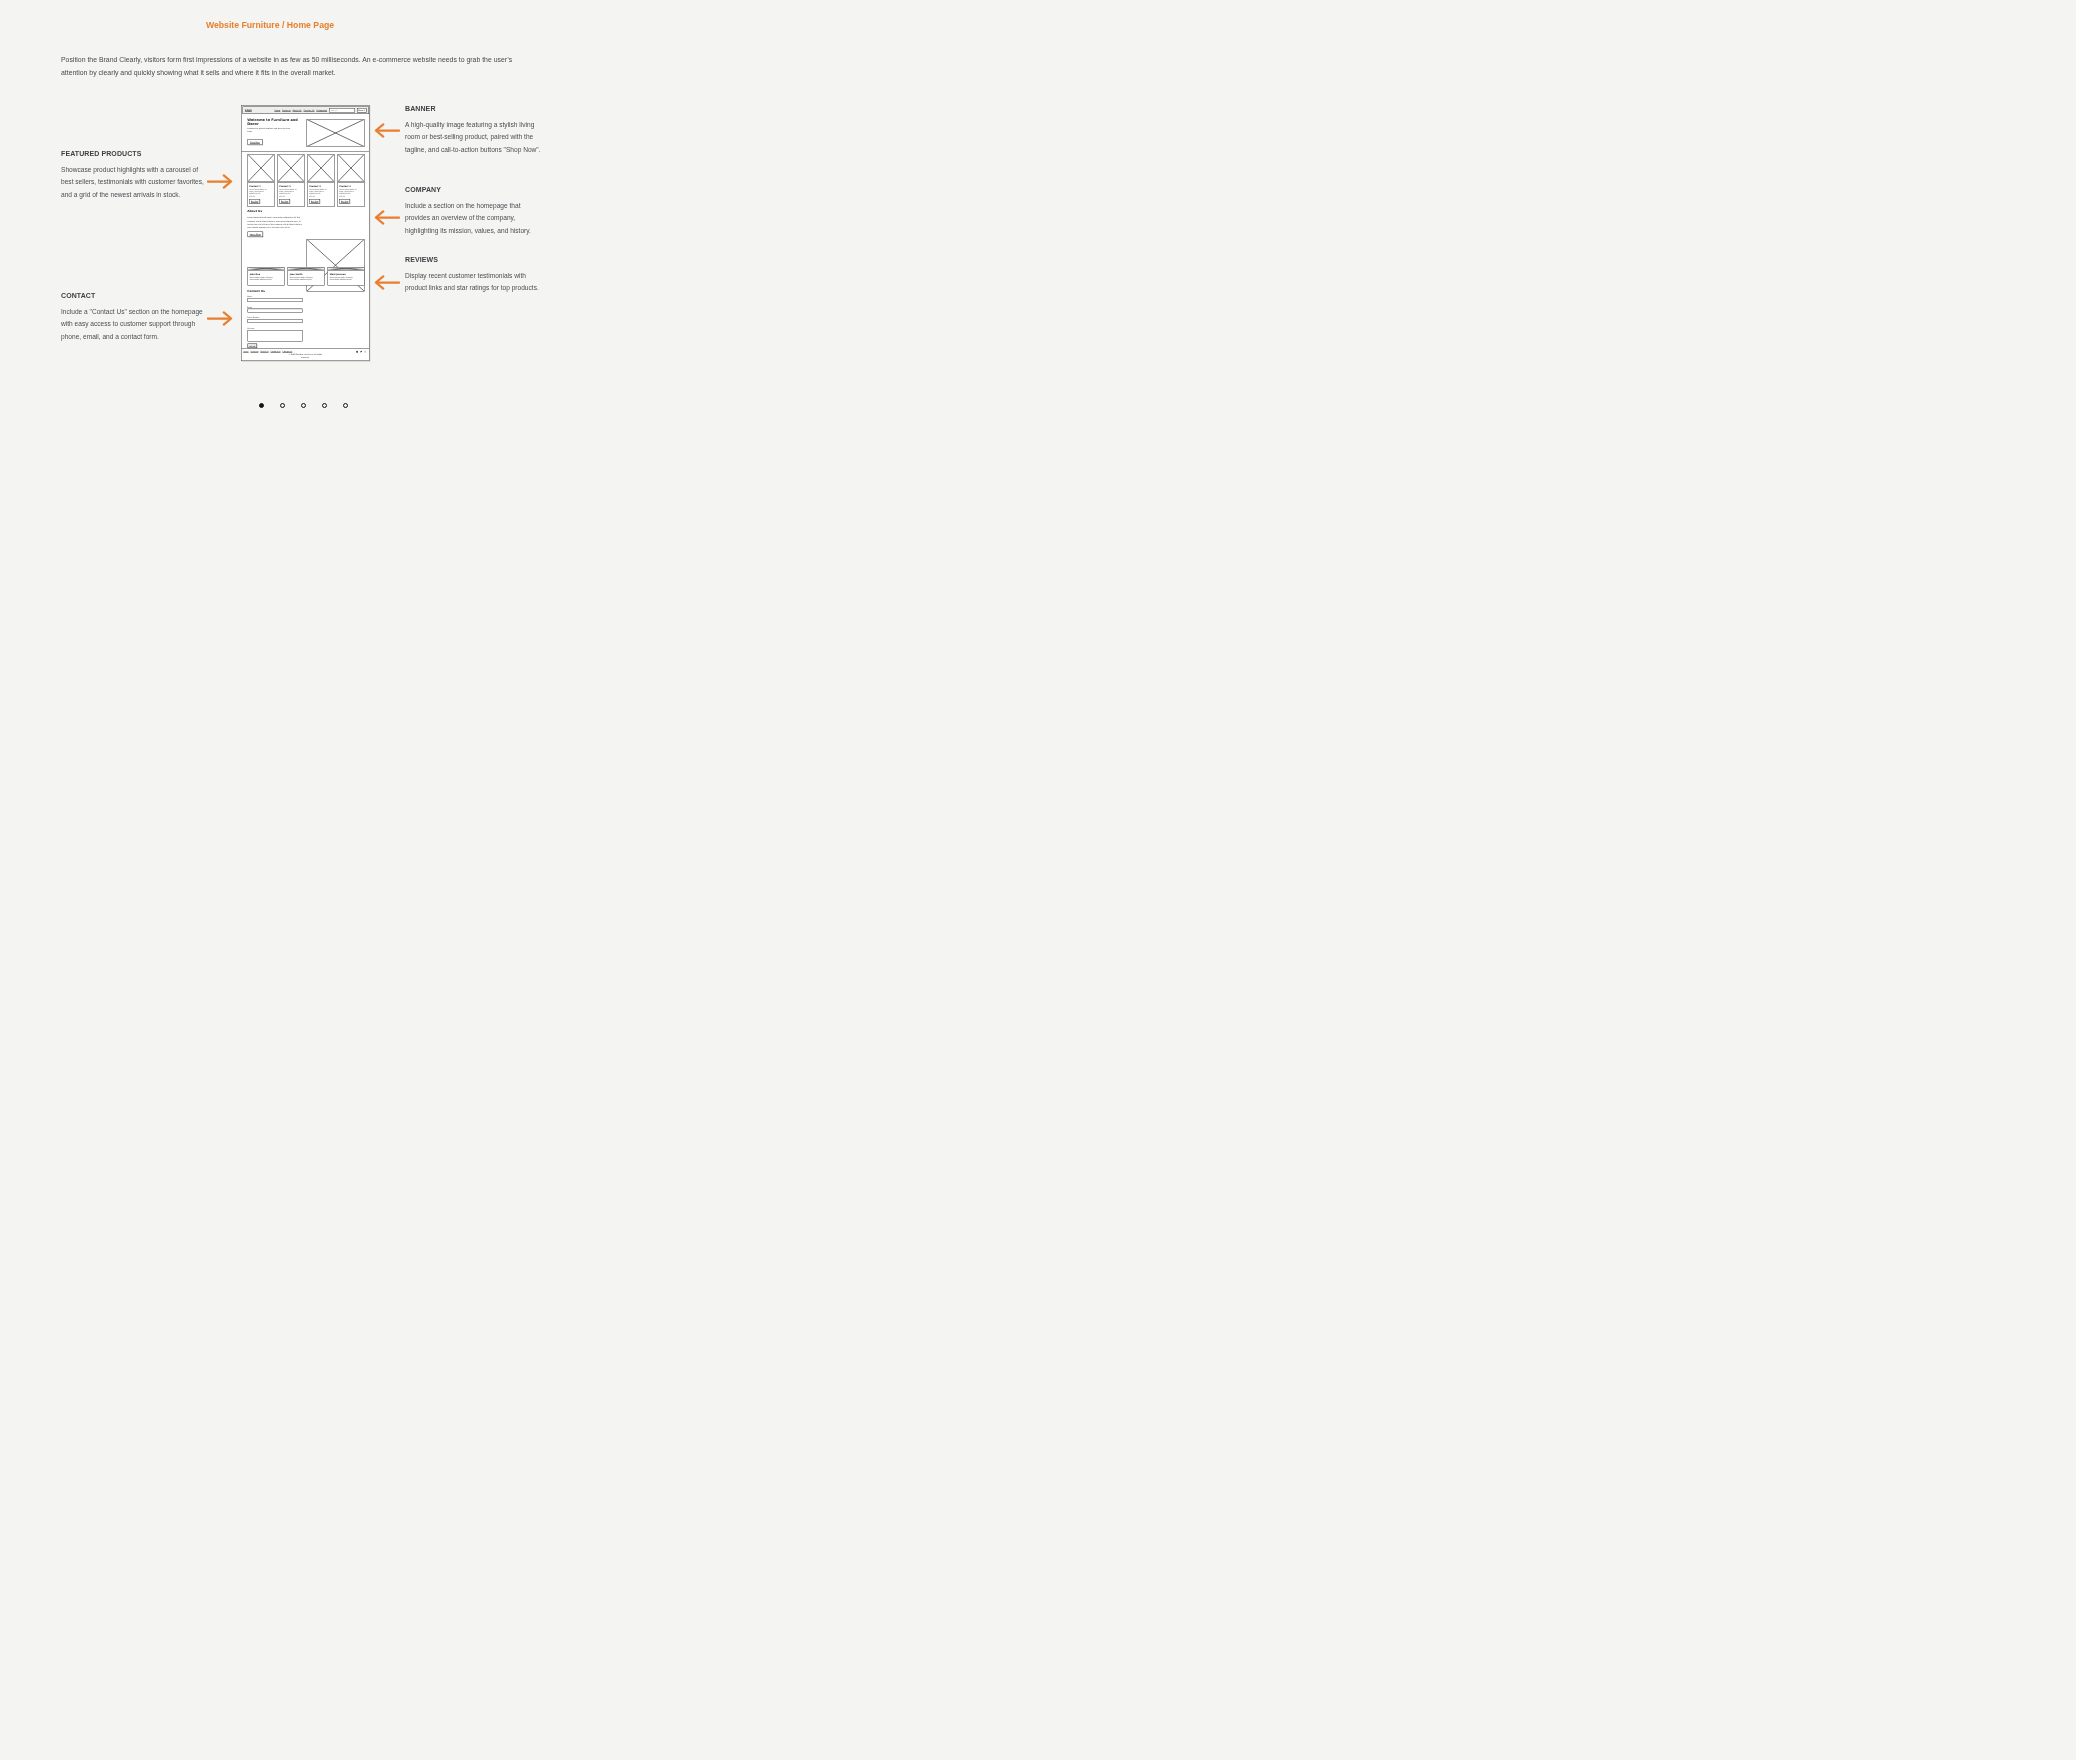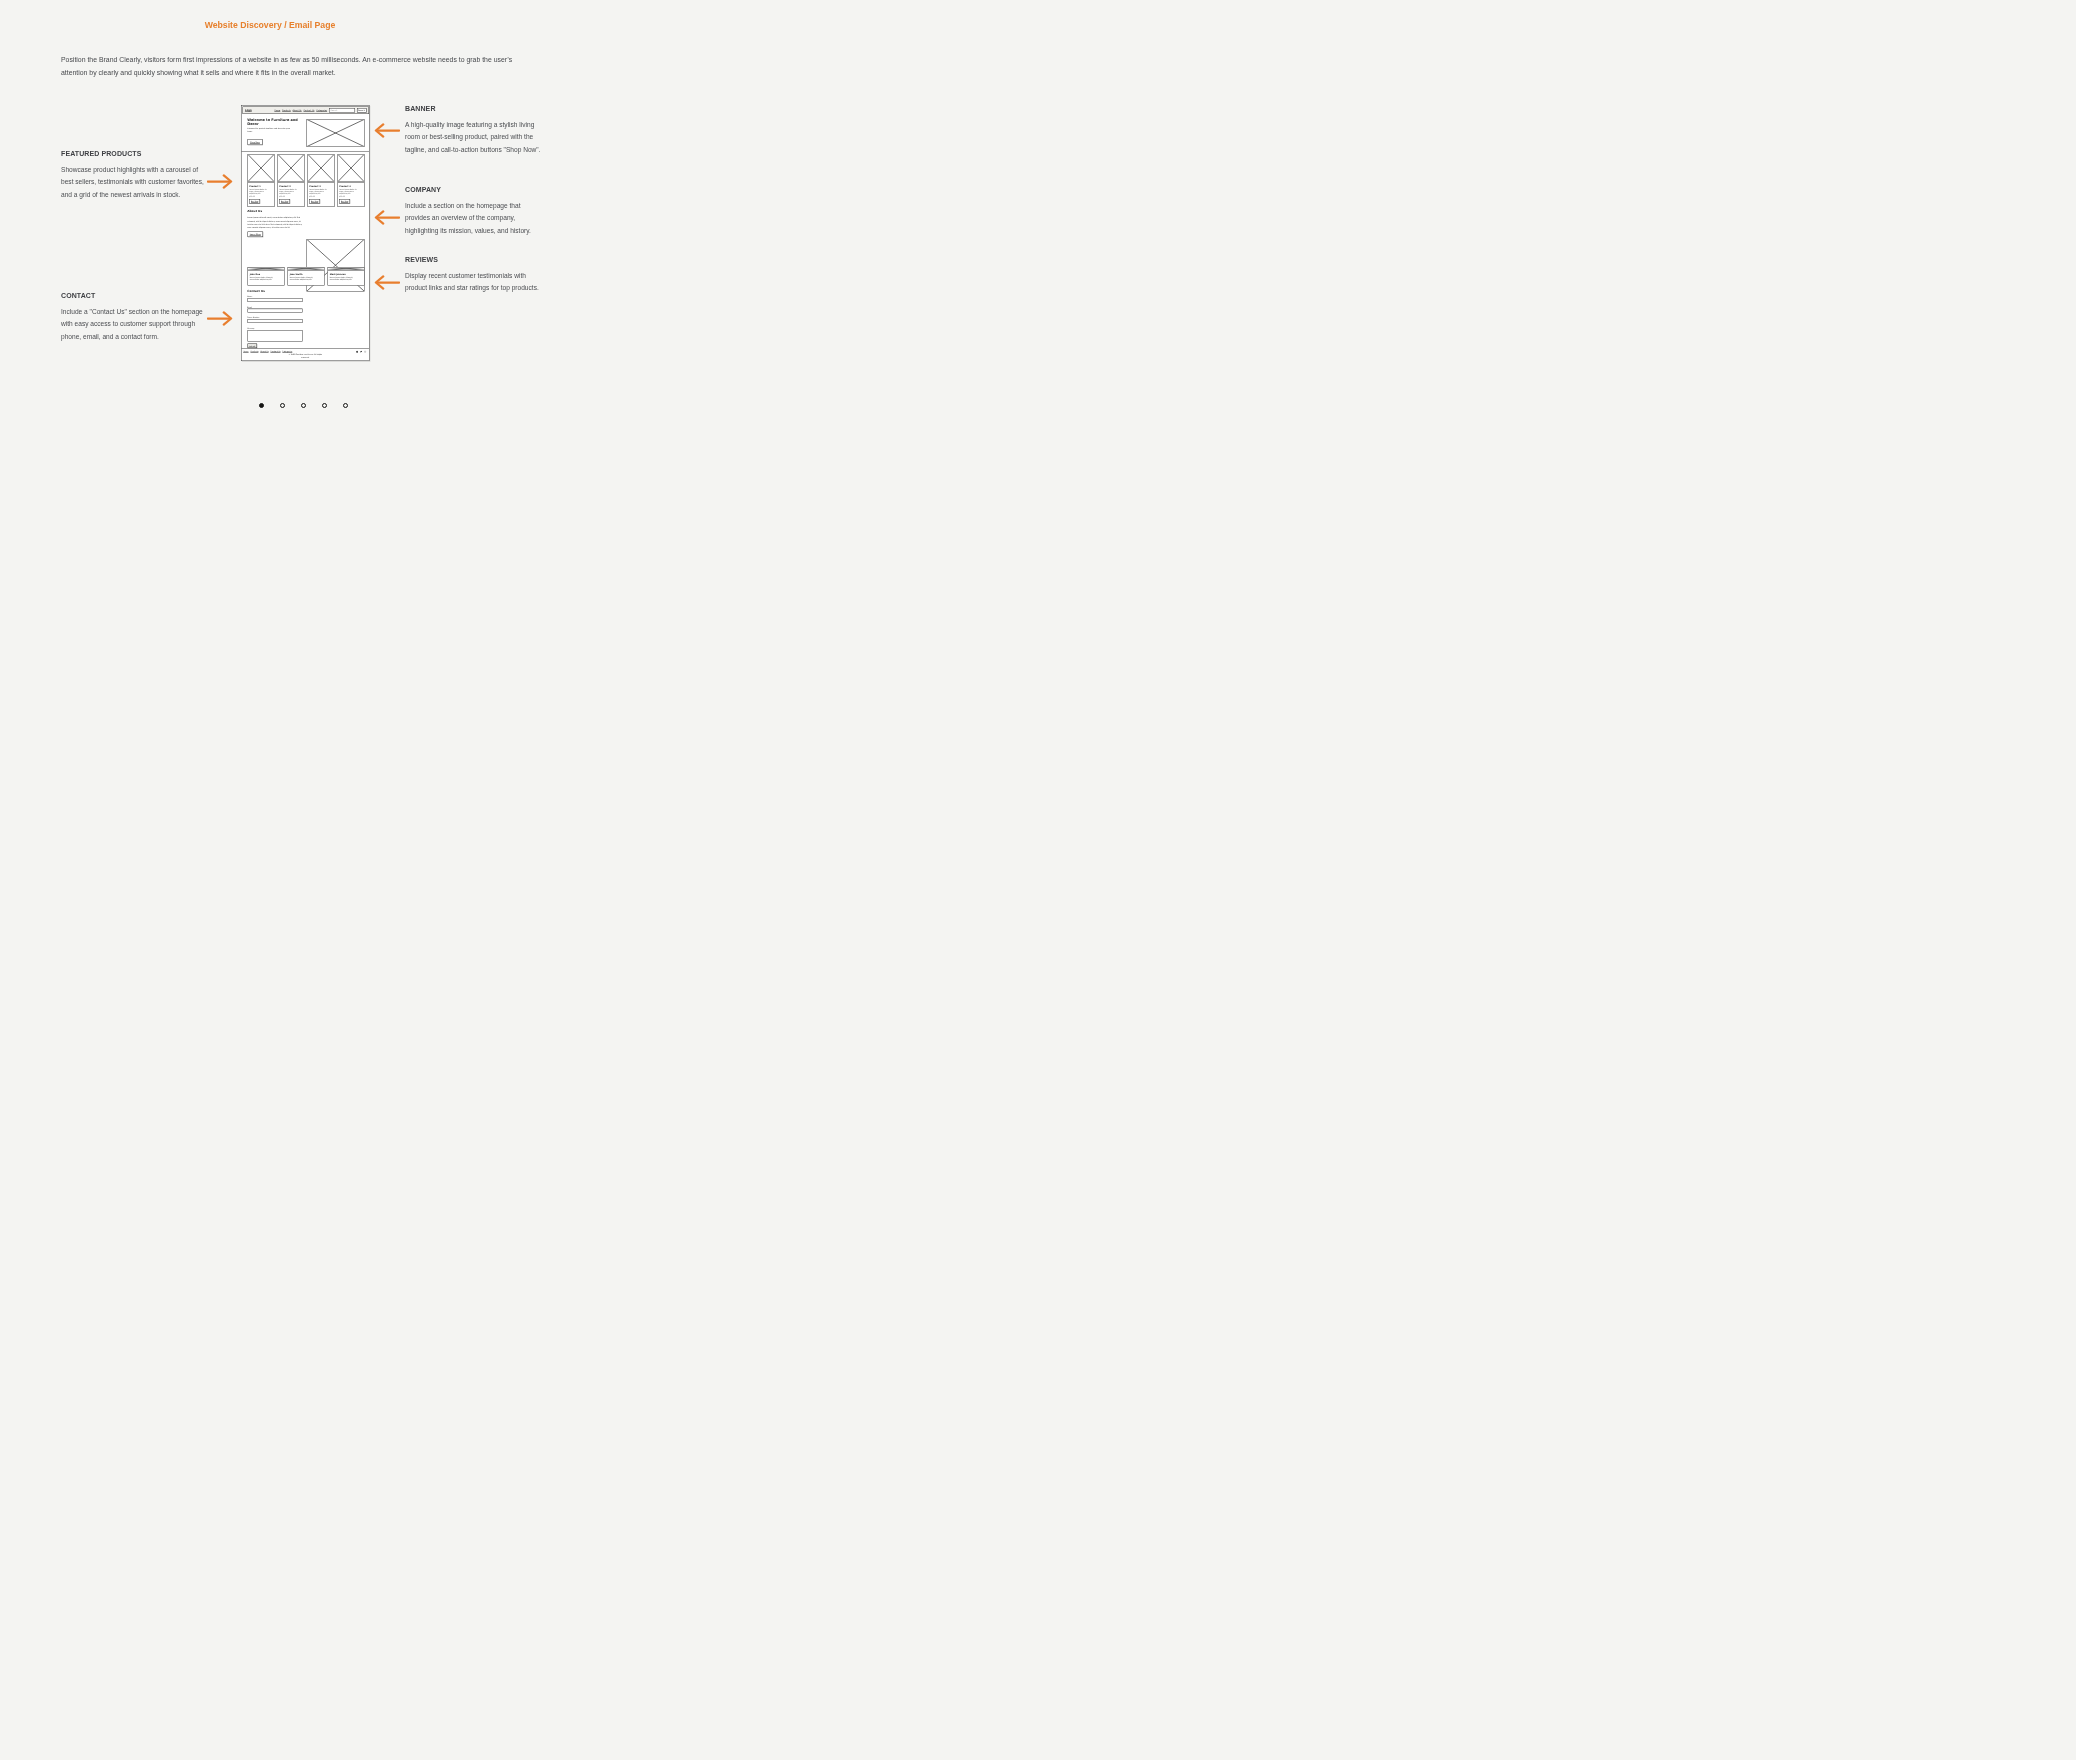--- a/index.html
+++ b/index.html
@@ -103,21 +103,21 @@
   .wf-social{position:absolute;right:5px;top:2.5px;display:flex;gap:3.7px;align-items:center;}
   .wf-social span{display:block;width:4.6px;height:4.6px;cursor:pointer;}
   .wf-copy{position:absolute;left:0;right:0;top:10.4px;margin:0 auto;width:83px;text-align:center;
            font-size:3.5px;line-height:4.6px;color:#222;}
 </style>
 </head>
 <body>
 
 <div class="canvas">
 
-  <div class="page-title">Website Discovery / Email Page</div>
+  <div class="page-title">Website Furniture / Home Page</div>
   <div class="intro">Position the Brand Clearly, visitors form first impressions of a website in as few as 50 milliseconds. An e-commerce website needs to grab the user’s attention by clearly and quickly showing what it sells and where it fits in the overall market.</div>
 
   <div class="ann ann-banner">
     <h3>BANNER</h3>
     <p>A high-quality image featuring a stylish living room or best-selling product, paired with the tagline, and call-to-action buttons "Shop Now".</p>
   </div>
   <div class="ann ann-company">
     <h3>COMPANY</h3>
     <p>Include a section on the homepage that provides an overview of the company, highlighting its mission, values, and history.</p>
   </div>

